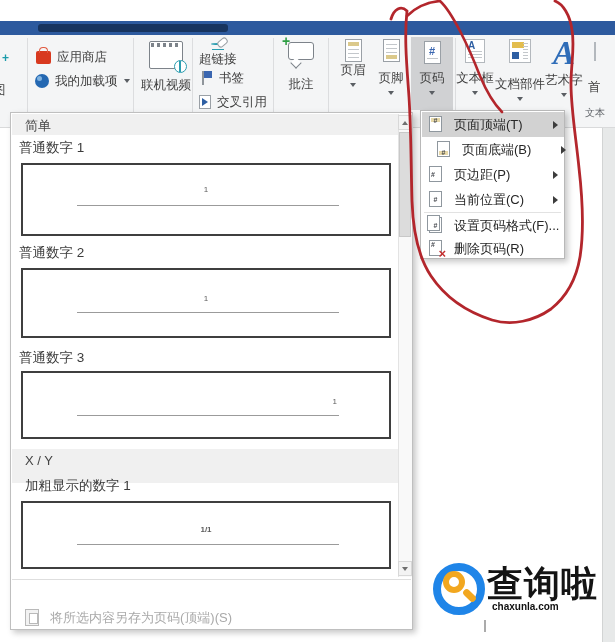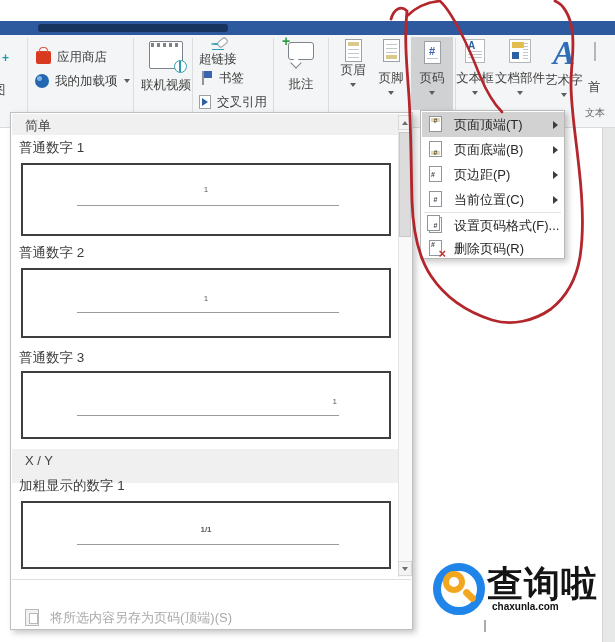--- a/index.html
+++ b/index.html
@@ -207,21 +207,21 @@
       </span>
       <span class="rlabel" style="margin-top:7px;">文本框</span>
       <span class="caret" style="margin-top:4px;"></span>
     </div>
     <div class="abs stackbtn" style="left:496px;top:4px;width:48px;">
       <span class="ic-page ic-quickparts">
         <span class="yb"></span>
           <span class="bb"></span>
           <span class="lines"></span>
       </span>
-      <span class="rlabel" style="margin-top:7px;">文档部件</span>
+      <span class="rlabel" style="margin-top:13px;">文档部件</span>
       <span class="caret" style="margin-top:4px;"></span>
     </div>
     <div class="abs stackbtn" style="left:544px;top:1px;width:40px;">
       <span class="wordart-a">A</span>
       <span class="rlabel" style="margin-top:2px;">艺术字</span>
       <span class="caret" style="margin-top:4px;"></span>
     </div>
     <div class="abs" style="left:586px;top:4px;width:34px;height:75px;">
       <span class="abs ic-page ic-first" style="left:8px;top:4px;"><span class="lines"></span></span>
       <span class="abs rlabel" style="left:2px;top:40px;">首</span>
@@ -261,21 +261,21 @@
     <span class="gitem-label" style="top:236px;">普通数字 3</span>
     <div class="pbox" style="top:258px;height:68px;">
       <span class="num right" style="top:24px;">1</span>
       <span class="pline" style="top:42px;"></span>
     </div>
 
     <div class="ghead" style="top:336px;height:34px;text-decoration:underline;">
       <span style="top:4px;">X / Y</span>
     </div>
 
-    <span class="gitem-label" style="top:364px;">加粗显示的数字 1</span>
+    <span class="gitem-label" style="top:364px;margin-left:6px;">加粗显示的数字 1</span>
     <div class="pbox" style="top:388px;height:68px;">
       <span class="num bold" style="top:22px;">1/1</span>
       <span class="pline" style="top:41px;"></span>
     </div>
 
     <div class="gfoot-sep"></div>
     <div class="gfoot disabled" style="top:492px;">
       <span class="ficon ic-page ic-save">
           <span class="pg2"></span>
         </span>
@@ -285,21 +285,21 @@
 
   <div class="abs pn-menu">
     <div class="mrow hl" style="top:1px;">
       <span class="micon mi">
         <span class="band" style="top:1px;"></span>
           <span class="h" style="top:0;left:0;width:100%;text-align:center;">#</span>
       </span>
       <span class="mlabel">页面顶端(T)</span>
       <span class="sub tri-right"></span>
     </div>
-    <div class="mrow" style="top:26px;">
+    <div class="mrow" style="top:26px;margin-left:8px;">
       <span class="micon mi">
         <span class="band" style="bottom:1px;"></span>
           <span class="h" style="bottom:0;left:0;width:100%;text-align:center;">#</span>
       </span>
       <span class="mlabel">页面底端(B)</span>
       <span class="sub tri-right"></span>
     </div>
     <div class="mrow" style="top:76px;">
       <span class="micon mi">
         <span class="h" style="top:4px;left:0;width:100%;text-align:center;">#</span>

